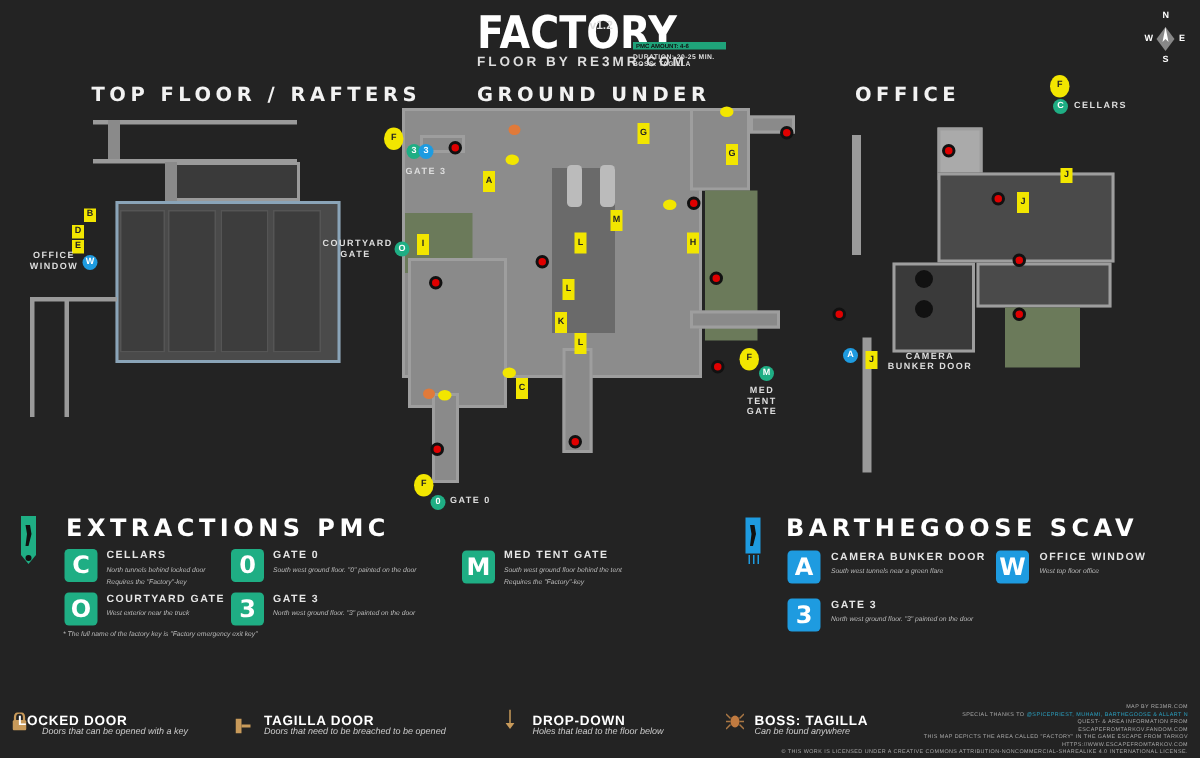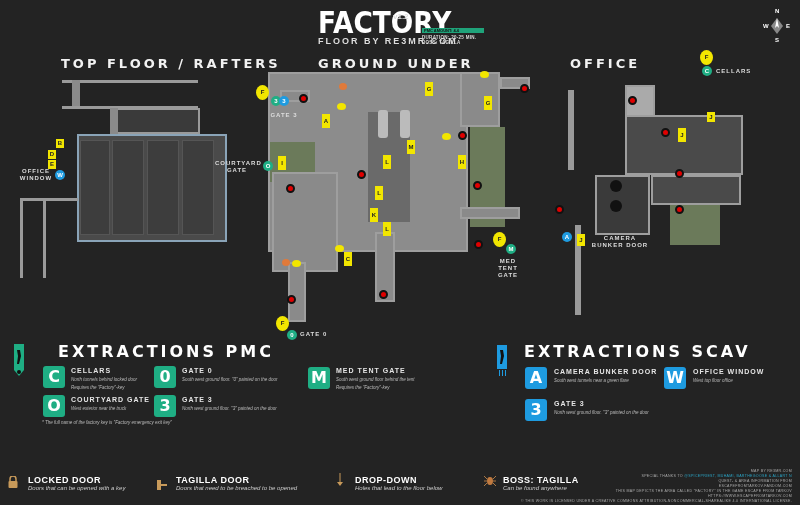--- a/index.html
+++ b/index.html
@@ -161,21 +161,21 @@
 <div class="abs ext-circle scav" style="left:562px;top:232px">A</div>
 <div class="abs map-label" style="left:590px;top:235px;width:60px">CAMERA BUNKER DOOR</div>
 
 <div class="abs" style="left:12px;top:342px;width:14px;height:36px">
   <svg width="14" height="36" viewBox="0 0 14 36">
       <path d="M2 2h10v26l-5 6-5-6z" fill="#1fae84"></path>
       <circle cx="7" cy="30" r="2" fill="#111"></circle>
       <path d="M5 8l3 0 1 6-2 8-2 0 1-8z" fill="#111"></path>
     </svg>
 </div>
-<div class="abs ext-heading" style="left:58px;top:342px">EXTRACTIONS PMC</div>
+<div class="abs ext-heading" style="left:44px;top:342px">EXTRACTIONS PMC</div>
 
 <div class="abs ext-icon pmc" style="left:43px;top:366px">C</div>
 <div class="abs ext-name" style="left:71px;top:367px">CELLARS</div>
 <div class="abs ext-desc" style="left:71px;top:376px">North tunnels behind locked door</div>
 <div class="abs ext-desc" style="left:71px;top:384px">Requires the "Factory"-key</div>
 
 <div class="abs ext-icon pmc" style="left:154px;top:366px">0</div>
 <div class="abs ext-name" style="left:182px;top:367px">GATE 0</div>
 <div class="abs ext-desc" style="left:182px;top:376px">South west ground floor. "0" painted on the door</div>
 
@@ -196,41 +196,41 @@
 
 <div class="abs" style="left:496px;top:344px;width:12px;height:34px">
   <svg width="12" height="34" viewBox="0 0 12 34">
       <rect x="1" y="1" width="10" height="24" fill="#1e9be0"></rect>
       <path d="M4 6l3 0 1 6-2 8-2 0 1-8z" fill="#111"></path>
       <rect x="3" y="26" width="1" height="6" fill="#1e9be0"></rect>
       <rect x="6" y="26" width="1" height="6" fill="#1e9be0"></rect>
       <rect x="9" y="26" width="1" height="6" fill="#1e9be0"></rect>
     </svg>
 </div>
-<div class="abs ext-heading" style="left:524px;top:342px">EXTRACTIONS SCAV</div>
+<div class="abs ext-heading" style="left:524px;top:342px">BARTHEGOOSE SCAV</div>
 
 <div class="abs ext-icon scav" style="left:525px;top:367px">A</div>
 <div class="abs ext-name" style="left:554px;top:368px">CAMERA BUNKER DOOR</div>
 <div class="abs ext-desc" style="left:554px;top:377px">South west tunnels near a green flare</div>
 
 <div class="abs ext-icon scav" style="left:664px;top:367px">W</div>
 <div class="abs ext-name" style="left:693px;top:368px">OFFICE WINDOW</div>
 <div class="abs ext-desc" style="left:693px;top:377px">West top floor office</div>
 
 <div class="abs ext-icon scav" style="left:525px;top:399px">3</div>
 <div class="abs ext-name" style="left:554px;top:400px">GATE 3</div>
 <div class="abs ext-desc" style="left:554px;top:409px">North west ground floor. "3" painted on the door</div>
 
 <div class="abs" style="left:8px;top:474px;width:10px;height:12px">
   <svg width="10" height="12" viewBox="0 0 10 12">
       <path d="M2 5V3a3 3 0 0 1 6 0v2" stroke="#c89a5a" stroke-width="1.5" fill="none"></path>
       <rect x="0.5" y="5" width="9" height="7" rx="1" fill="#c89a5a"></rect>
     </svg>
 </div>
-<div class="abs legend-title" style="left:28px;top:475px">LOCKED DOOR</div>
+<div class="abs legend-title" style="left:12px;top:475px">LOCKED DOOR</div>
 <div class="abs legend-desc" style="left:28px;top:485px">Doors that can be opened with a key</div>
 
 <div class="abs" style="left:157px;top:476px;width:12px;height:10px">
   <svg width="12" height="10" viewBox="0 0 12 10">
       <rect x="0" y="0" width="4" height="10" fill="#c89a5a"></rect>
       <rect x="4" y="4" width="6" height="2" fill="#c89a5a"></rect>
     </svg>
 </div>
 <div class="abs legend-title" style="left:176px;top:475px">TAGILLA DOOR</div>
 <div class="abs legend-desc" style="left:176px;top:485px">Doors that need to be breached to be opened</div>

